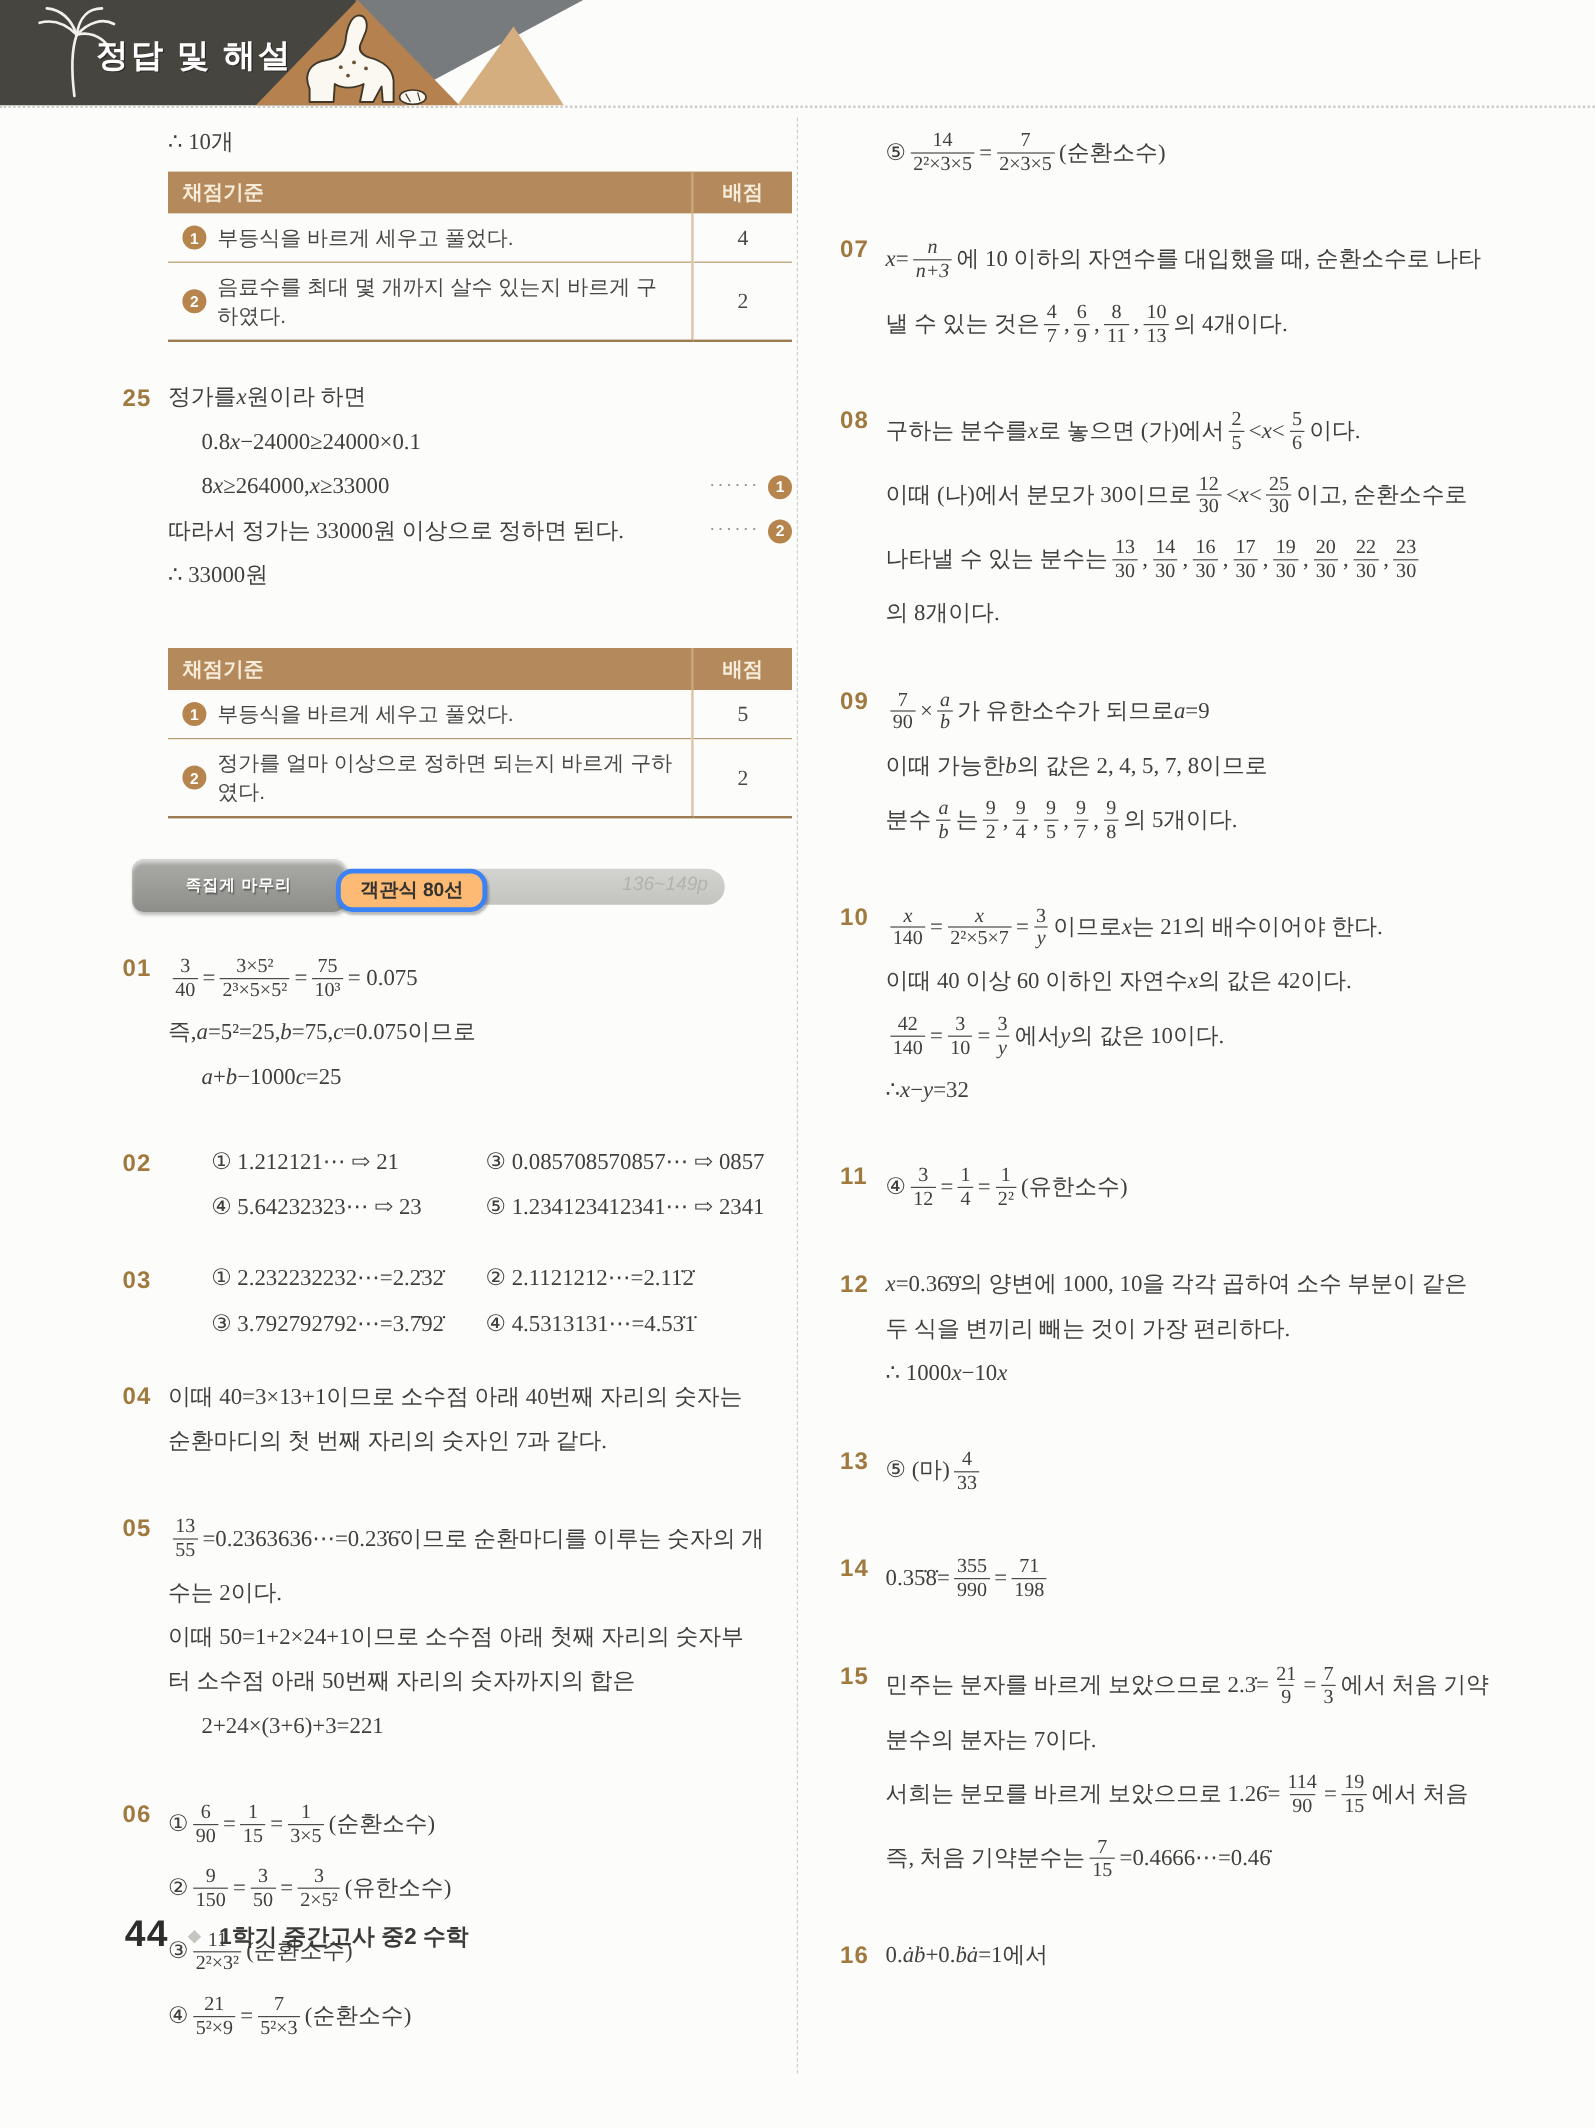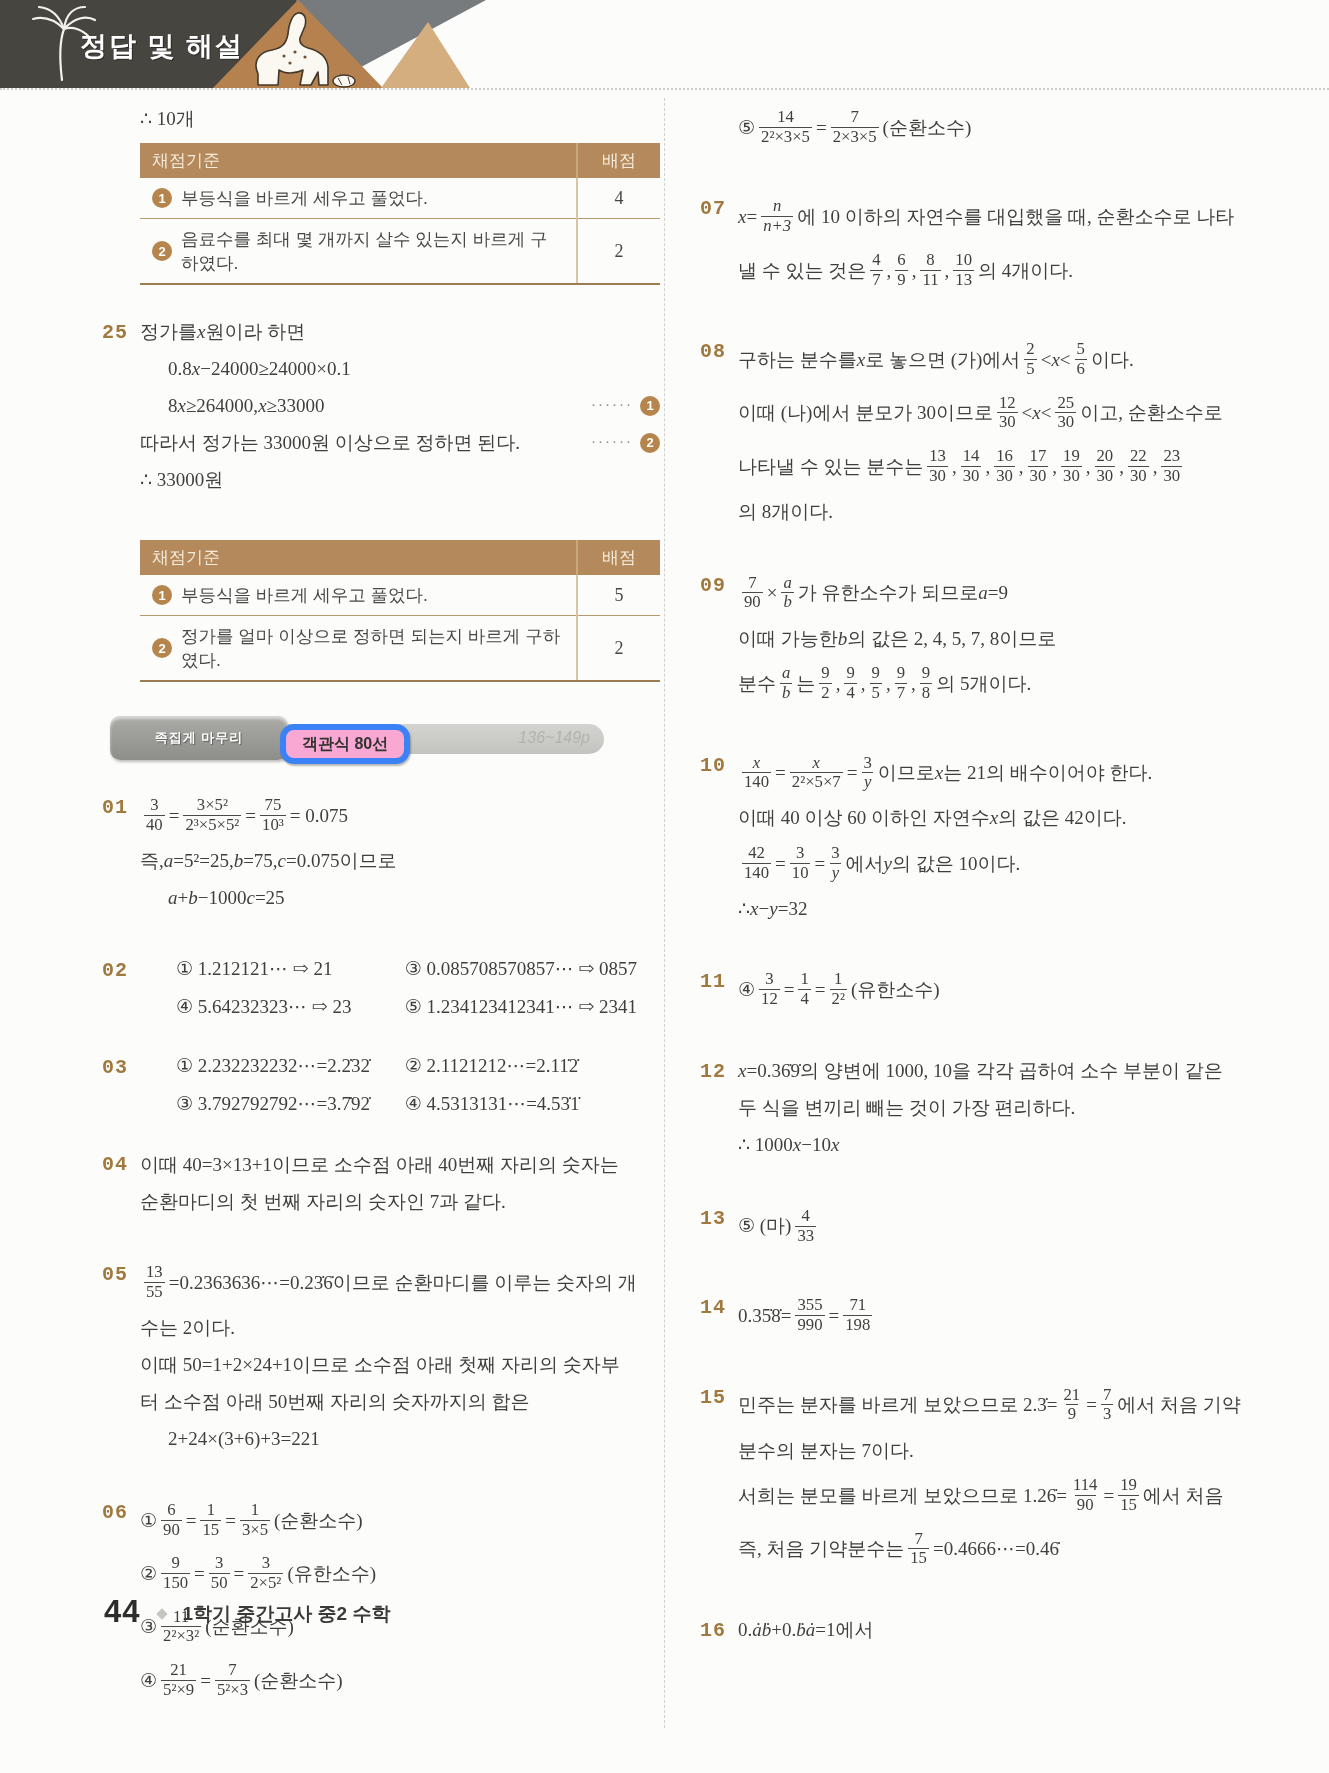--- a/index.html
+++ b/index.html
@@ -43,31 +43,31 @@
   .leader{color:#8f8f8a;font-size:15px;letter-spacing:2px;}
   .circ{
     display:inline-flex;width:20px;height:20px;border-radius:50%;background:#b5854d;
     color:#fff;font-size:13px;font-weight:bold;align-items:center;justify-content:center;
     font-family:"Liberation Sans",sans-serif;flex:0 0 20px;
   }
   
   .problem{display:flex;margin-bottom:36px;}
   .pnum{
     flex:0 0 38px;font-weight:bold;font-size:20px;color:#a0793f;padding-top:2px;
-    font-family:Liberation Mono, monospace;letter-spacing:1px;
+    font-family:Liberation Sans, sans-serif;letter-spacing:1px;
   }
   .pbody{flex:1;min-width:0;}
   .options-grid{
     display:grid;grid-template-columns:46% 54%;gap:15px 6px;font-size:19px;
     font-family:"Liberation Serif","DejaVu Serif","DejaVu Sans",serif;color:#3f3f3d;margin-left:36px;
   }
   
   .score-table{width:calc(100% - 38px);margin-left:38px;border-collapse:collapse;margin-bottom:34px;}
   .score-table th{
-    background:#b4895c;color:#f6ecd9;text-align:left;font-weight:normal;
+    background:#b4895c;color:#f6ecd9;text-align:left;font-weight:bold;
     font-size:17px;padding:6px 12px;margin-top:24px;
   }
   .score-table th.pts{width:58px;text-align:center;border-left:2px solid #c9a87c;}
   .score-table td{
     padding:8px 12px;border-bottom:1px solid #b99a6e;color:#474745;font-size:17.5px;
     background:#fcfcfb;
   }
   .score-table tr:last-child td{border-bottom:2px solid #9c7c50;}
   .score-table td.pts{border-left:2px solid #d9c5a5;text-align:center;font-family:"Liberation Serif",serif;font-size:18px;}
   .crit-cell{display:flex;align-items:center;gap:9px;}
@@ -80,21 +80,21 @@
   .banner-pages{position:absolute;right:70px;top:13px;font-size:16px;color:#b3b3ae;font-style:italic;}
   .banner-badge{
     position:absolute;left:0;top:0;height:44px;width:178px;border-radius:10px;
     background:linear-gradient(#ababa7,#8d8d89);
     box-shadow:inset 0 3px 3px rgba(255,255,255,.55), 1px 2px 3px rgba(0,0,0,.25);
     display:flex;align-items:center;justify-content:center;
     color:#fff;font-weight:bold;font-size:13px;text-shadow:1px 1px 1px #5d5d59;letter-spacing:1px;
   }
   .banner-pill{
     position:absolute;left:170px;top:8px;height:28px;padding:0 16px;border-radius:14px;
-    background:#f9a8d4;border:6px solid #3b82f6;box-shadow:1px 2px 2px rgba(0,0,0,.28);
+    background:#fdba74;border:4px solid #3b82f6;box-shadow:1px 2px 2px rgba(0,0,0,.28);
     display:flex;align-items:center;font-weight:bold;font-size:16px;color:#33332f;
   }
   
   .footer{position:absolute;left:104px;top:1594px;display:flex;align-items:center;}
   .page-num{font-size:31px;font-weight:bold;color:#2d2d2b;letter-spacing:1px;}
   .footer-bullet{width:8px;height:8px;background:#c6c6c1;margin:4px 16px 0 18px;transform:rotate(45deg);}
   .footer-text{font-size:19px;font-weight:bold;color:#3a3a38;margin-top:3px;}
 </style>
 </head>
 <body>

